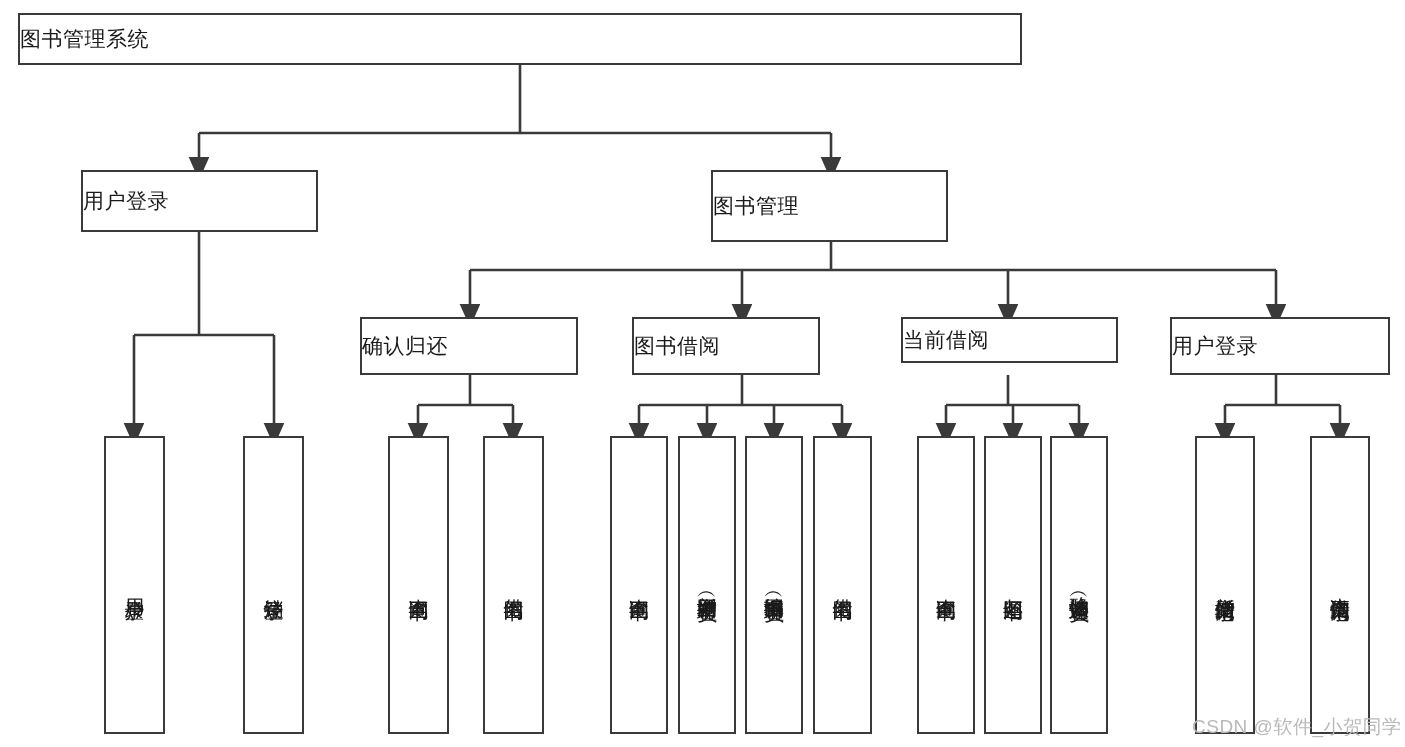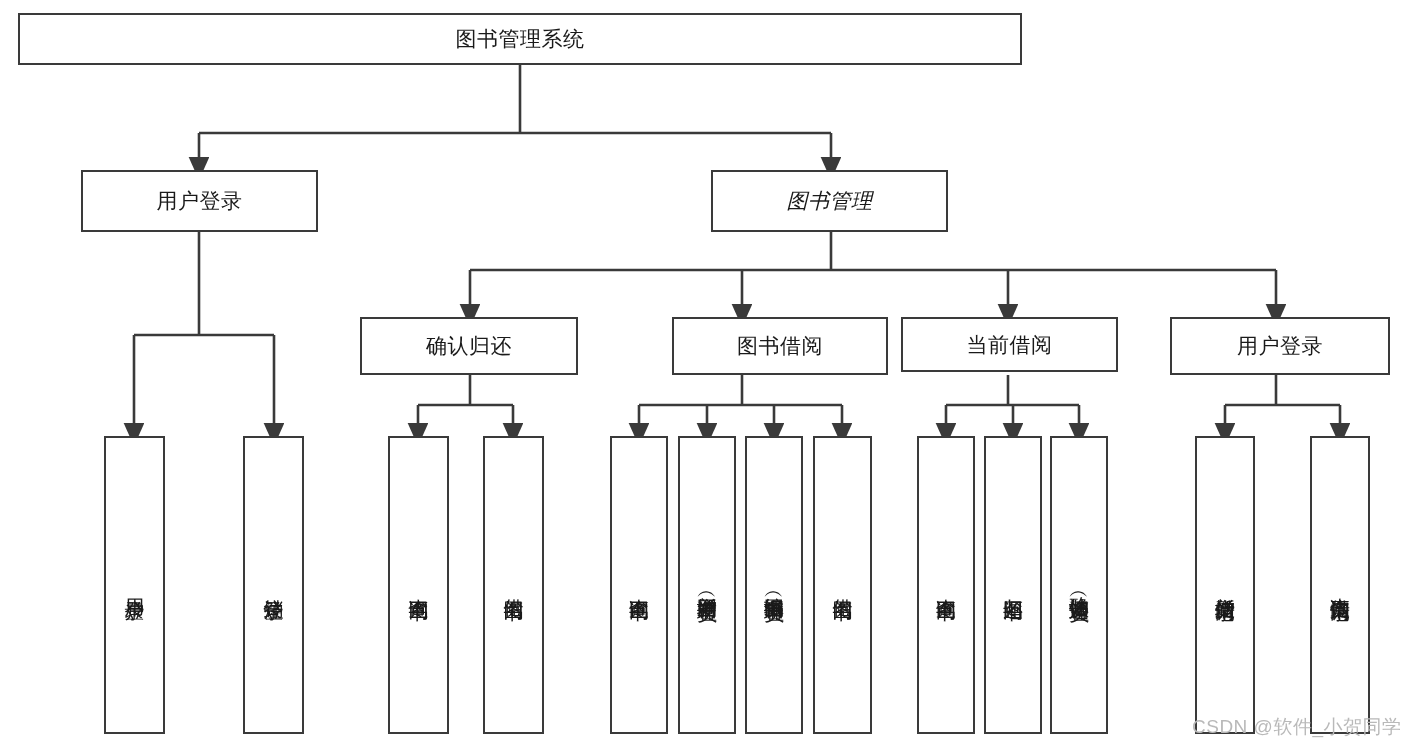--- a/index.html
+++ b/index.html
@@ -25,21 +25,21 @@
     height: 747px;
     pointer-events: none;
   }
   .node {
     position: absolute;
     box-sizing: border-box;
     background: #ffffff;
     border: 2px solid #3a3a3a;
     display: flex;
     align-items: center;
-    justify-content: center;
+    justify-content: flex-start;
     color: #1a1a1a;
   }
   .node.horizontal .label {
     writing-mode: horizontal-tb;
     font-size: 21px;
     letter-spacing: 0.5px;
     line-height: 1.2;
     white-space: nowrap;
   }
   .node.vertical {
@@ -117,31 +117,31 @@
     </g>
   </svg>
 
   <div class="node horizontal" style="left:18px;top:13px;width:1004px;height:52px;">
     <span class="label">图书管理系统</span>
   </div>
 
   <div class="node horizontal" style="left:81px;top:170px;width:237px;height:62px;">
     <span class="label">用户登录</span>
   </div>
-  <div class="node horizontal" style="left:711px;top:170px;width:237px;height:62px;font-style:italic;">
+  <div class="node horizontal" style="left:711px;top:170px;width:237px;height:72px;">
     <span class="label">图书管理</span>
   </div>
 
   <div class="node horizontal" style="left:360px;top:317px;width:218px;height:58px;">
     <span class="label">确认归还</span>
   </div>
-  <div class="node horizontal" style="left:632px;top:317px;width:216px;height:58px;margin-left:40px;">
+  <div class="node horizontal" style="left:632px;top:317px;width:188px;height:58px;">
     <span class="label">图书借阅</span>
   </div>
-  <div class="node horizontal" style="left:901px;top:317px;width:217px;height:55px;">
+  <div class="node horizontal" style="left:901px;top:317px;width:217px;height:46px;">
     <span class="label">当前借阅</span>
   </div>
   <div class="node horizontal" style="left:1170px;top:317px;width:220px;height:58px;">
     <span class="label">用户登录</span>
   </div>
 
   <div class="node vertical" style="left:104px;top:436px;width:61px;height:298px;">
     <span class="label">用户登录</span>
   </div>
   <div class="node vertical" style="left:243px;top:436px;width:61px;height:298px;">

